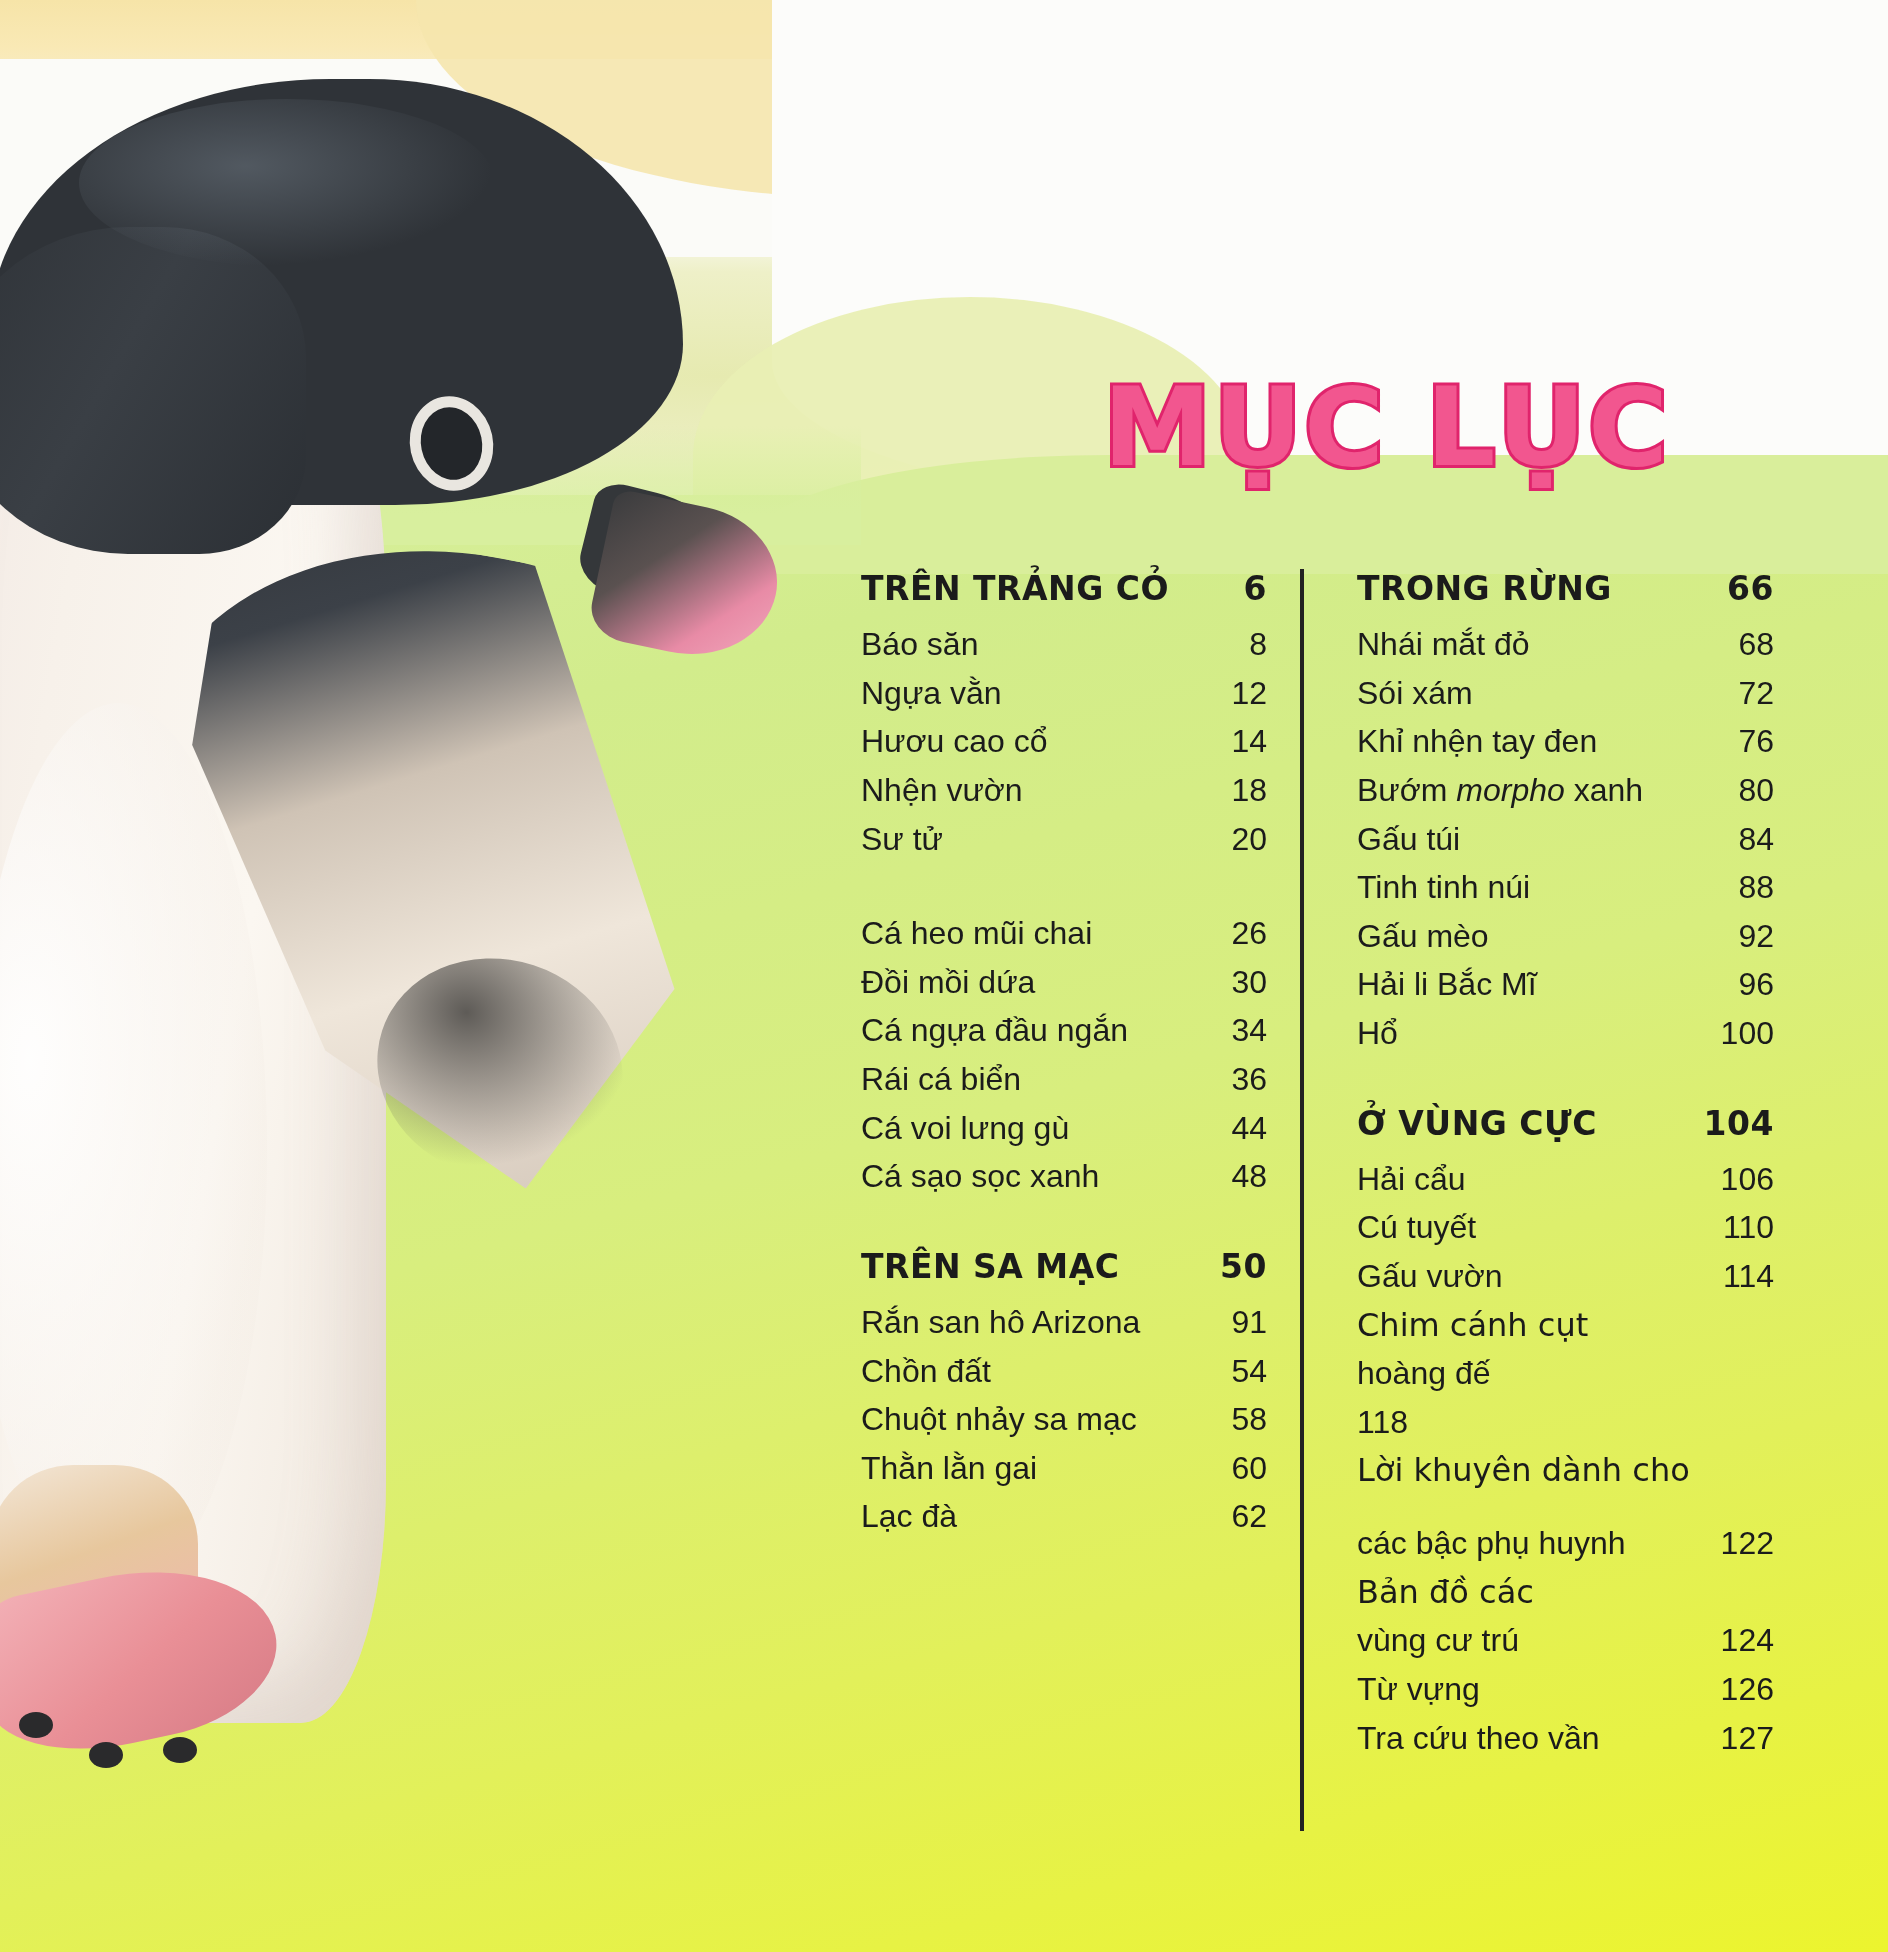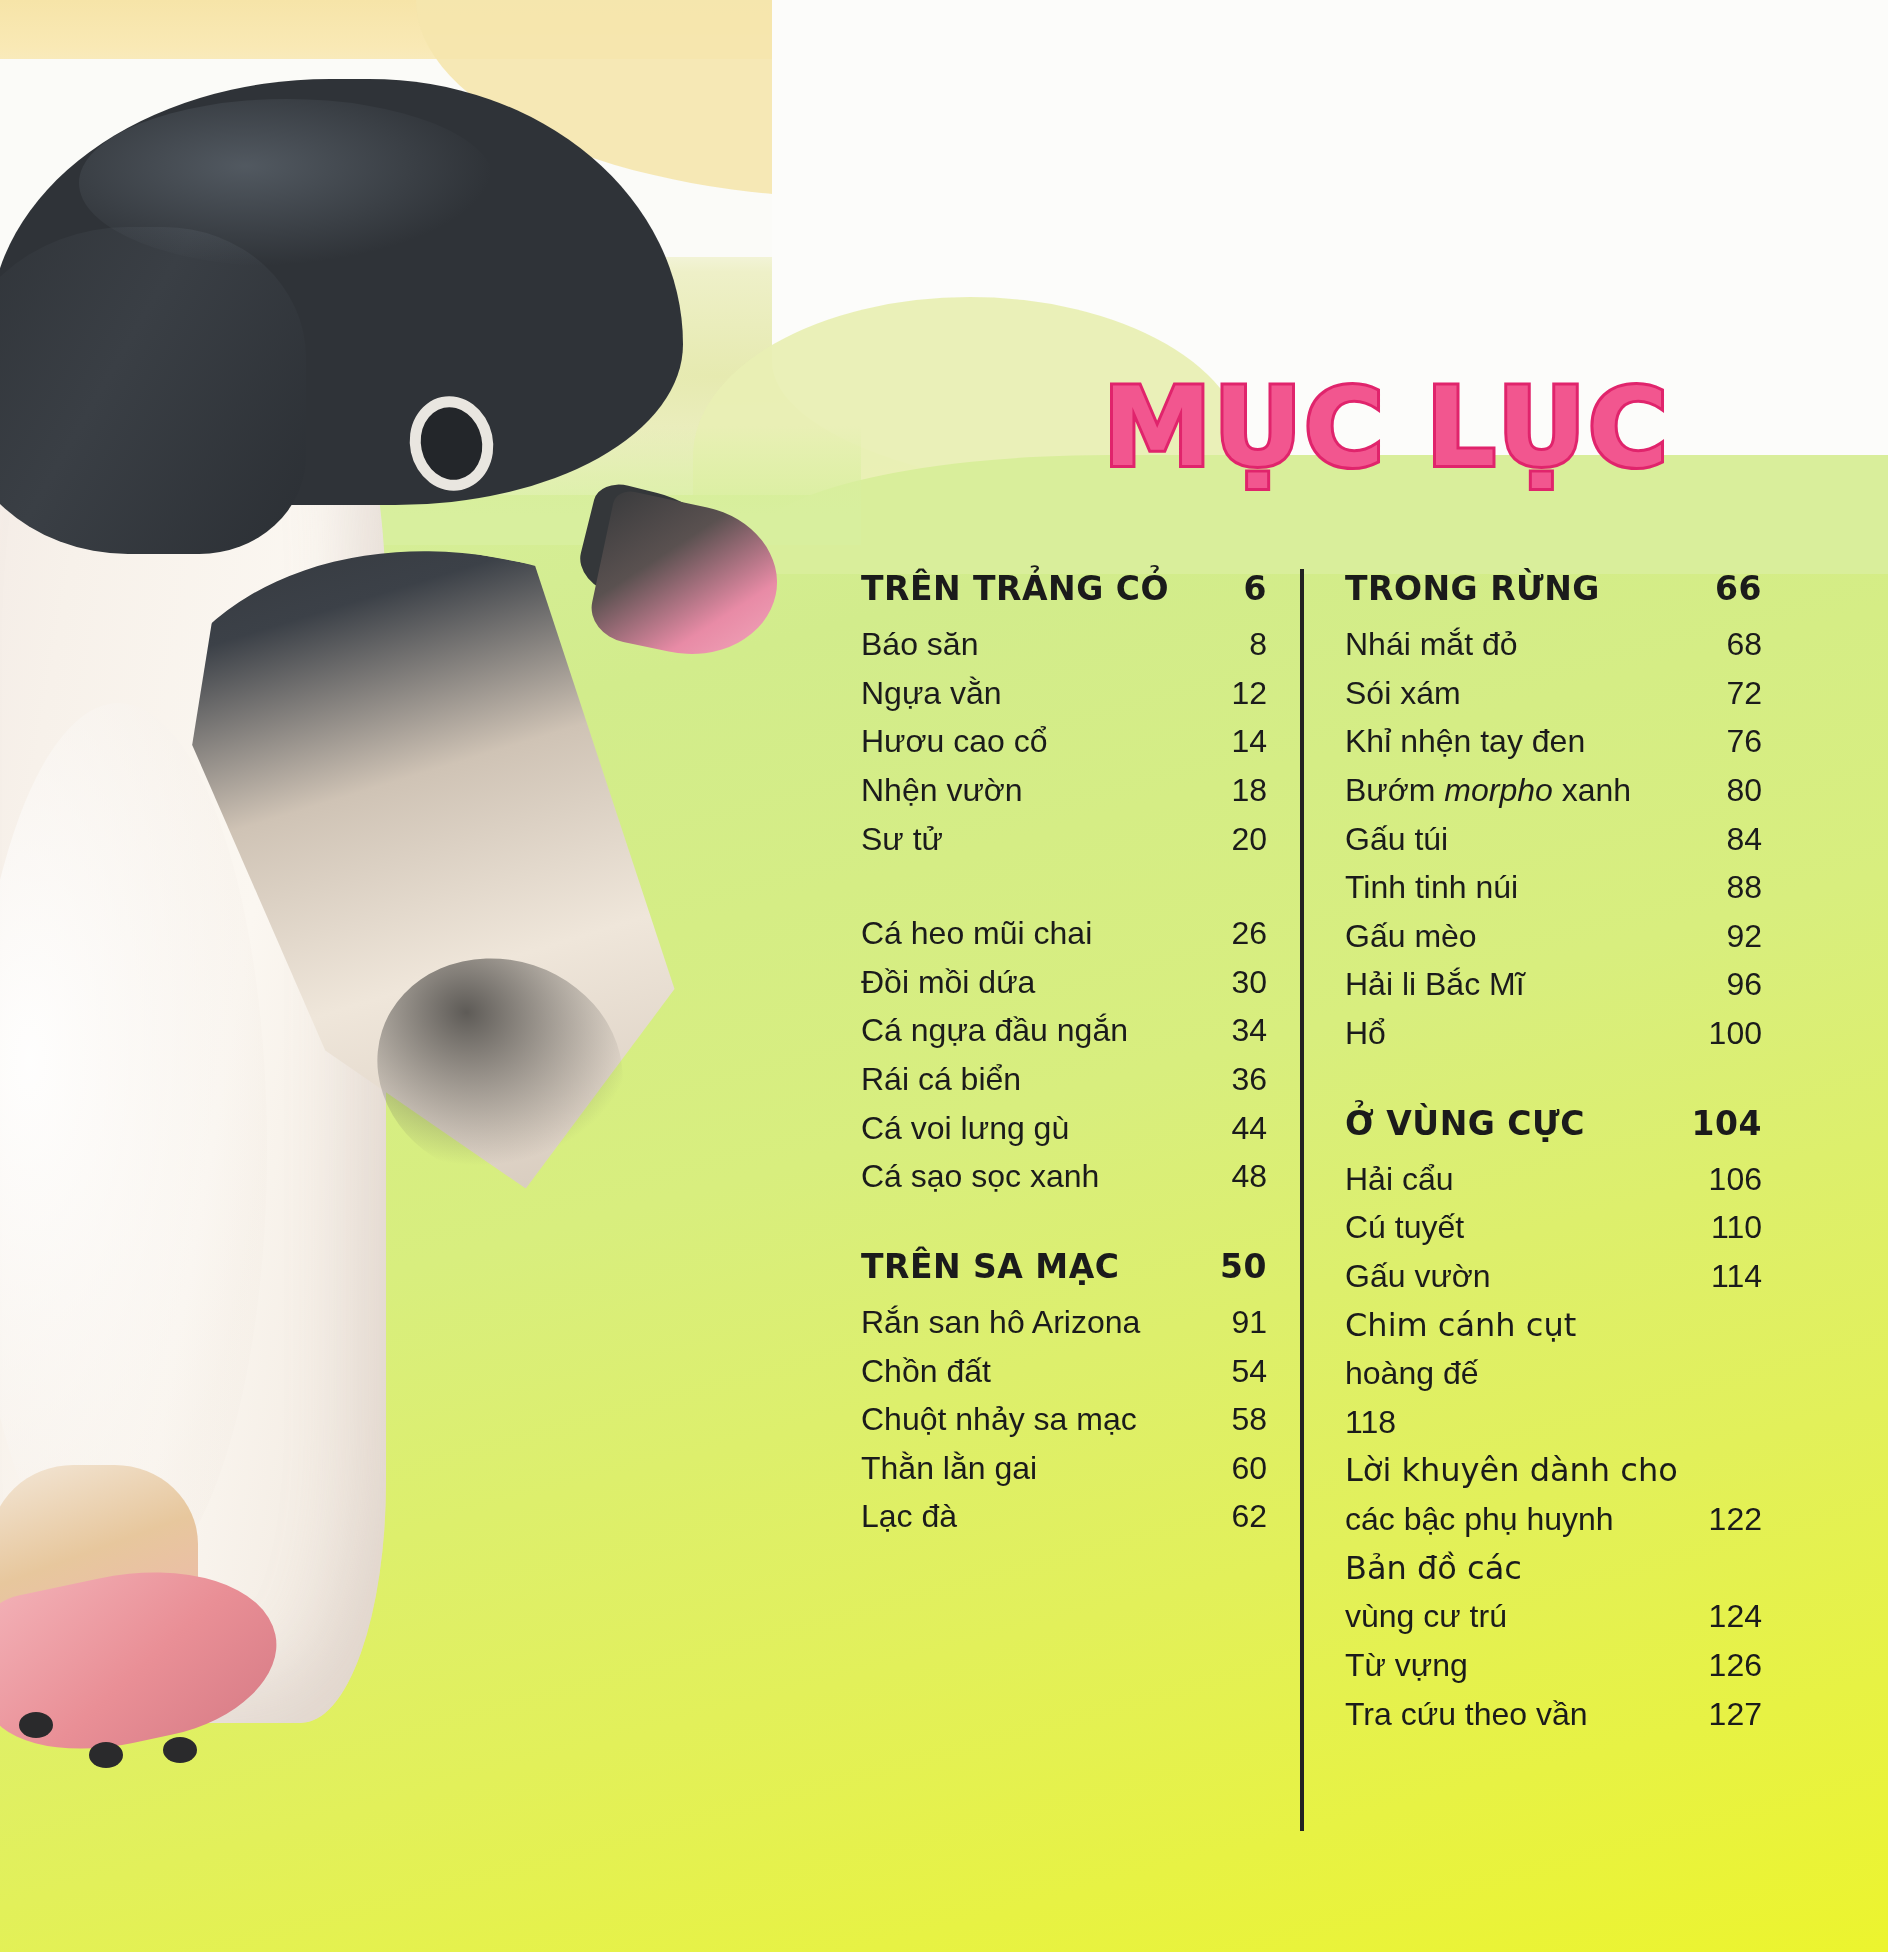--- a/index.html
+++ b/index.html
@@ -204,21 +204,21 @@
     font-family: "DejaVu Sans", sans-serif;
     white-space: nowrap;
   }
 
   
   .toc {
     position: absolute;
     left: 861px; top: 569px;
     width: 950px;
     display: flex;
-    gap: 0px;
+    gap: 12px;
     color: #1b1b1b;
   }
   .col {
     position: relative;
     box-sizing: border-box;
   }
   .col-left  { width: 436px; padding-right: 30px; }
   .col-right { width: 465px; padding-left: 48px; }
   .divider {
     position: absolute;
@@ -479,21 +479,21 @@
         <div class="entry-wrap">
           <span class="l1">Chim cánh cụt</span>
           <span class="entry" style="display:flex;flex-direction:column;">
             <span class="t">hoàng đế</span>
             <span class="fill"></span>
             <span class="p">118</span>
           </span>
         </div>
         <div class="entry-wrap">
           <span class="l1">Lời khuyên dành cho</span>
-          <span class="entry" style="display:flex;">
+          <span class="entry" style="display:flex;margin-top:24px;">
             <span class="t">các bậc phụ huynh</span>
             <span class="fill"></span>
             <span class="p">122</span>
           </span>
         </div>
         <div class="entry-wrap">
           <span class="l1">Bản đồ các</span>
           <span class="entry" style="display:flex;">
             <span class="t">vùng cư trú</span>
             <span class="fill"></span>

